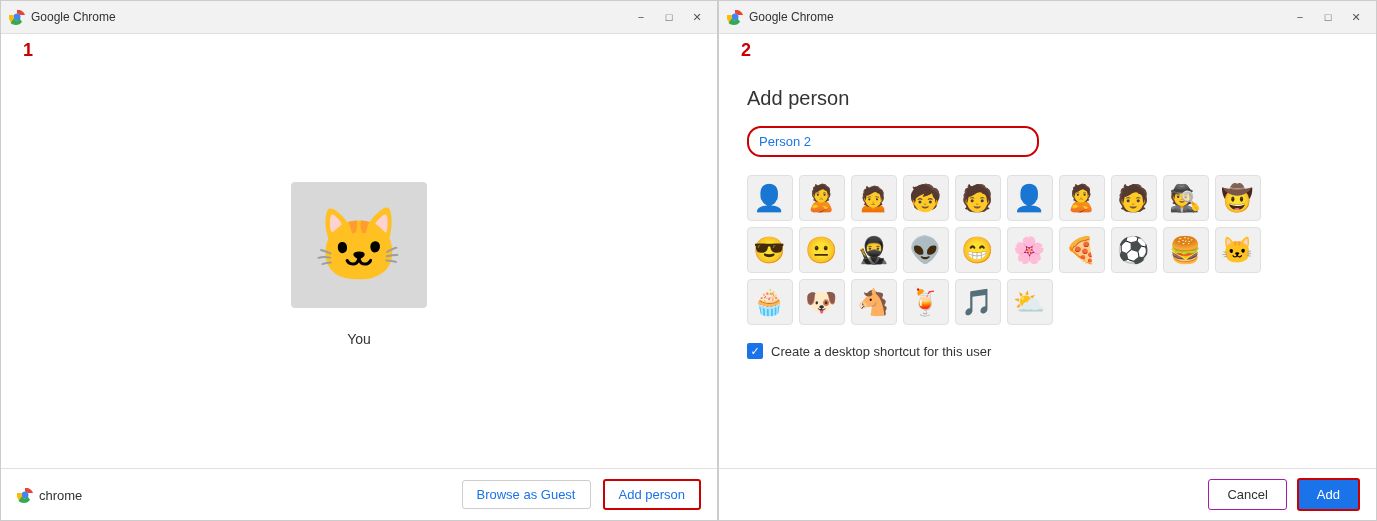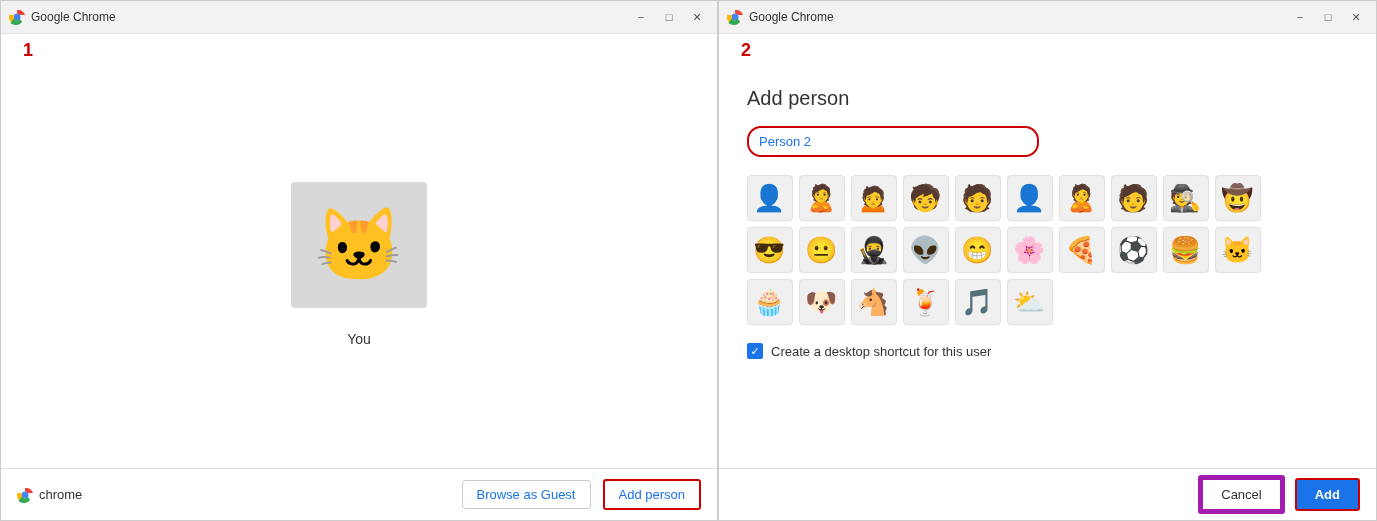--- a/index.html
+++ b/index.html
@@ -110,21 +110,21 @@
       height: 52px;
       display: flex;
       align-items: center;
       justify-content: center;
       gap: 12px;
       border-top: 1px solid #e0e0e0;
       padding: 0 16px;
     }
     .chrome-logo-footer {
       display: flex;
-      align-items: center;
+      align-items: flex-end;
       gap: 6px;
       margin-right: auto;
     }
     .chrome-logo-text {
       font-size: 13px;
       color: #333;
     }
     .btn-browse-guest {
       padding: 6px 14px;
       border: 1px solid #ccc;
@@ -227,36 +227,36 @@
       height: 52px;
       display: flex;
       align-items: center;
       justify-content: flex-end;
       gap: 10px;
       border-top: 1px solid #e0e0e0;
       padding: 0 16px;
     }
     .btn-cancel {
       padding: 7px 18px;
-      border: 5px solid #a21caf;
+      border: 1px solid #a21caf;
       background: #fff;
       color: #333;
       font-size: 13px;
       cursor: pointer;
       border-radius: 3px;
     }
     .btn-add {
       padding: 7px 18px;
       border: 2px solid #cc0000;
       background: #1a73e8;
       color: #fff;
       font-size: 13px;
       cursor: pointer;
       border-radius: 3px;
-      font-weight: 700;
+      font-weight: 400;
     }
 
     
     .chrome-svg {
       width: 16px;
       height: 16px;
     }
   </style>
 </head>
 <body>

